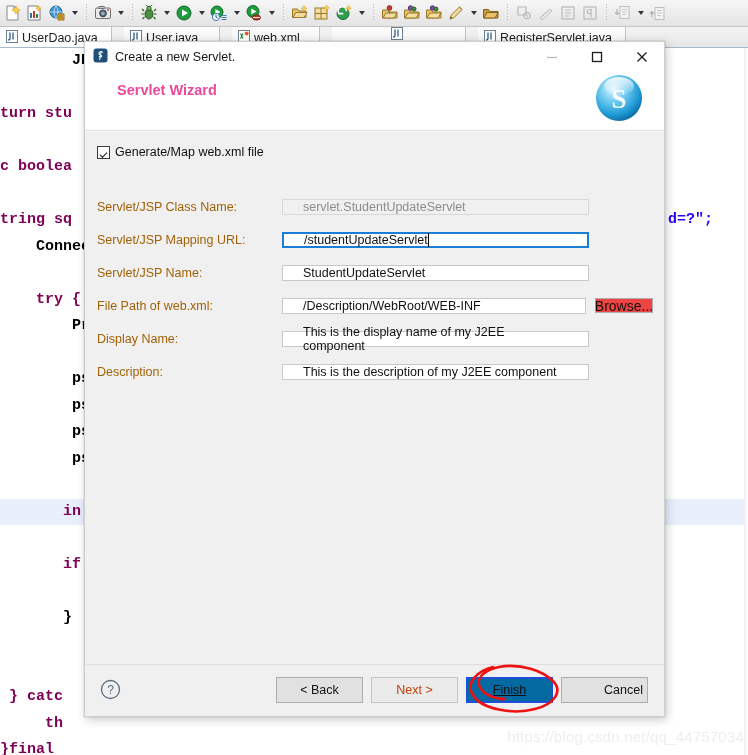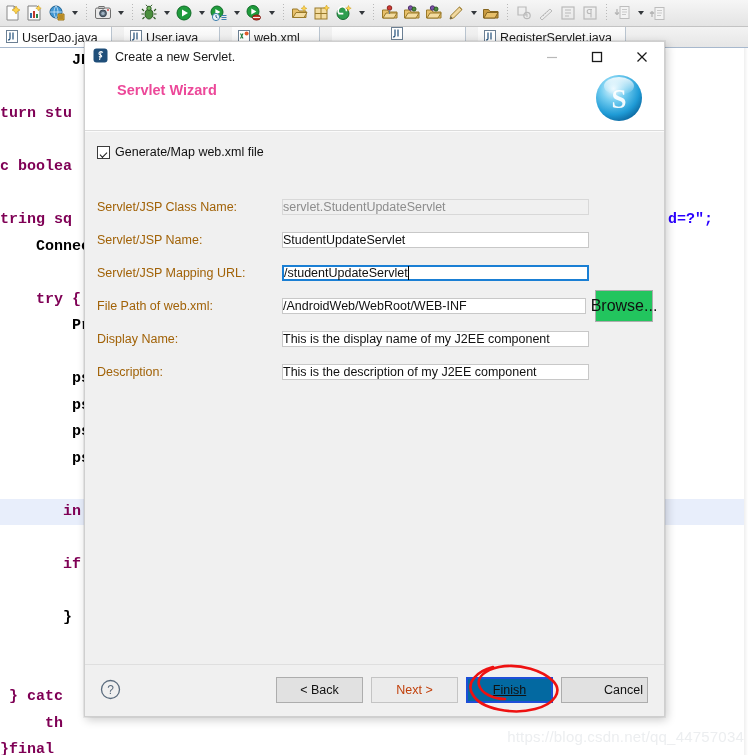--- a/index.html
+++ b/index.html
@@ -123,34 +123,34 @@
 
   #formgrid{
     position:absolute; left:12px; top:58px; width:556px;
   }
   .frow{ display:flex; align-items:center; height:33px; }
   .frow .flabel{
     width:185px; flex:0 0 185px; font-size:12.5px; color:#a16207;
   }
   .finput{
     height:16px; background:#ffffff; border:1px solid #c8c8c8;
-    font-size:12.5px; color:#111; padding:0 0;
+    font-size:12.5px; color:#111; padding:0 20px;
     display:flex; align-items:center; font-family:"Liberation Sans",sans-serif;
     position:relative;
   }
   .finput.w1{ width:307px; }
   .finput.disabled{ background:#f0f0f0; border:1px solid #d8d8d8; color:#8d8d8d; }
   .finput.focused{ border:2px solid #1a7fd4; }
   .caret{
     display:inline-block; width:1px; height:14px; background:#000;
     margin-left:0px;
   }
   #browse-btn{
-    margin-left:9px; width:58px; height:32px; background:#22c55e;
-    border:1px solid #adadad; font-size:16px; color:#111;
+    margin-left:9px; width:58px; height:15px; background:#ef4444;
+    border:1px solid #adadad; font-size:14px; color:#111;
     display:flex; align-items:center; justify-content:center;
   }
 
   
   #dlg-footer{
     flex:0 0 52px; background:#f0f0f0; border-top:1px solid #dfdfdf;
     position:relative; display:flex; align-items:center;
   }
   #help-icon{ position:absolute; left:15px; top:14px; }
   .dbtn{
@@ -479,36 +479,36 @@
     </div>
 
     <div id="formgrid">
         <div class="frow">
           <div class="flabel">Servlet/JSP Class Name:</div>
           <div class="finput w1 disabled">
             <span>servlet.StudentUpdateServlet</span>
           </div>
         </div>
         <div class="frow">
-          <div class="flabel">Servlet/JSP Name:</div>
-          <div class="finput w1">
-            <span>StudentUpdateServlet</span>
-          </div>
-        </div>
-        <div class="frow">
           <div class="flabel">Servlet/JSP Mapping URL:</div>
           <div class="finput w1 focused">
             <span>/studentUpdateServlet</span>
             <span class="caret"></span>
           </div>
         </div>
         <div class="frow">
+          <div class="flabel">Servlet/JSP Name:</div>
+          <div class="finput w1">
+            <span>StudentUpdateServlet</span>
+          </div>
+        </div>
+        <div class="frow">
           <div class="flabel">File Path of web.xml:</div>
           <div class="finput w1">
-            <span>/AndroidWeb/WebRoot/WEB-INF</span>
+            <span>/Description/WebRoot/WEB-INF</span>
           </div>
           <div id="browse-btn">Browse...</div>
         </div>
         <div class="frow">
           <div class="flabel">Display Name:</div>
           <div class="finput w1">
             <span>This is the display name of my J2EE component</span>
           </div>
         </div>
         <div class="frow">

